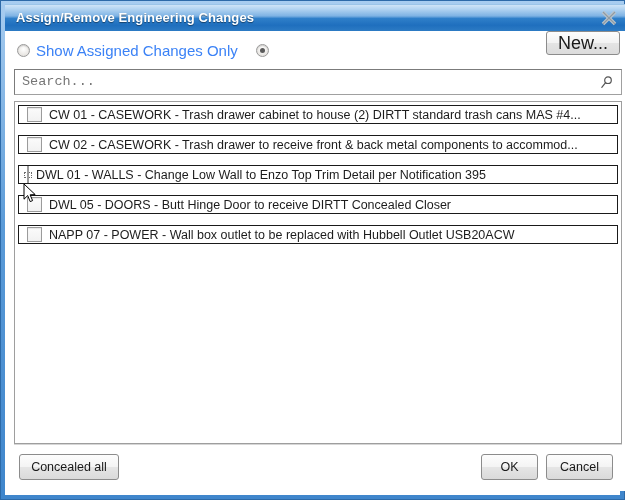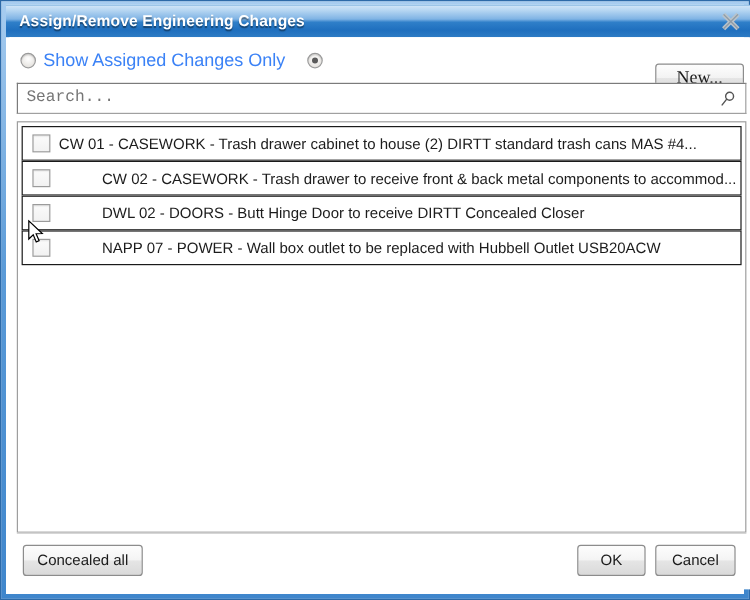--- a/index.html
+++ b/index.html
@@ -123,34 +123,34 @@
     background: #5a5a5a;
   }
   .radio-label {
     font-size: 15px;
     color: #3b82f6;
   }
 
   .new-button {
     position: absolute;
     right: 7px;
-    top: 22px;
+    top: 0;
     width: 74px;
     height: 24px;
     box-sizing: border-box;
     border: 1px solid #8c8c8c;
     border-radius: 3px;
     background: linear-gradient(to bottom, #fdfdfd 0%, #f3f3f3 48%, #e4e4e4 52%, #dcdcdc 100%);
-    font-size: 15px;
+    font-size: 18px;
     color: #1a1a1a;
     display: flex;
     align-items: center;
     justify-content: center;
     cursor: pointer;
-    font-family: Liberation Serif, serif;
+    font-family: Liberation Sans, sans-serif;
   }
 
   
   .search-box {
     position: absolute;
     left: 5px;
     top: 38px;
     width: 608px;
     height: 26px;
     box-sizing: border-box;
@@ -194,31 +194,31 @@
   }
   .list-inner {
     position: absolute;
     left: 3px;
     right: 3px;
     top: 3px;
     padding: 0;
   }
   .list-row {
     position: relative;
-    height: 29px;
+    height: 19px;
     box-sizing: border-box;
     border: 1px solid #1a1a1a;
     background: #ffffff;
     display: flex;
     align-items: center;
-    margin-bottom: 1px;
+    margin-bottom: 12px;
     cursor: default;
     overflow: hidden;
   }
-  .list-row + .list-row { margin-top: -1px; gap: 36px; }
+  .list-row + .list-row { margin-top: -1px; }
 
   .row-checkbox {
     flex: 0 0 auto;
     margin-left: 8px;
     margin-right: 7px;
     width: 15px;
     height: 15px;
     box-sizing: border-box;
     border: 1px solid #9b9b9b;
     background: linear-gradient(to bottom, #fbfbfb 0%, #f2f2f2 100%);
@@ -350,24 +350,30 @@
           <div class="list-row">
             <span class="row-checkbox"></span>
             <span class="row-label">CW 01 - CASEWORK - Trash drawer cabinet to house (2) DIRTT standard trash cans MAS #4...</span>
           </div>
 
           <div class="list-row">
             <span class="row-checkbox"></span>
             <span class="row-label">CW 02 - CASEWORK - Trash drawer to receive front &amp; back metal components to accommod...</span>
           </div>
 
+          <div class="list-row">
+            <span class="row-focus-wrap">
+              <span class="row-checkbox"></span>
+            </span>
+            <span class="row-label">DWL 01 - WALLS - Change Low Wall to Enzo Top Trim Detail per Notification 395</span>
+          </div>
 
           <div class="list-row">
             <span class="row-checkbox"></span>
-            <span class="row-label">DWL 02 - DOORS - Butt Hinge Door to receive DIRTT Concealed Closer</span>
+            <span class="row-label">DWL 05 - DOORS - Butt Hinge Door to receive DIRTT Concealed Closer</span>
           </div>
 
           <div class="list-row">
             <span class="row-checkbox"></span>
             <span class="row-label">NAPP 07 - POWER - Wall box outlet to be replaced with Hubbell Outlet USB20ACW</span>
           </div>
 
         </div>
       </div>
 

